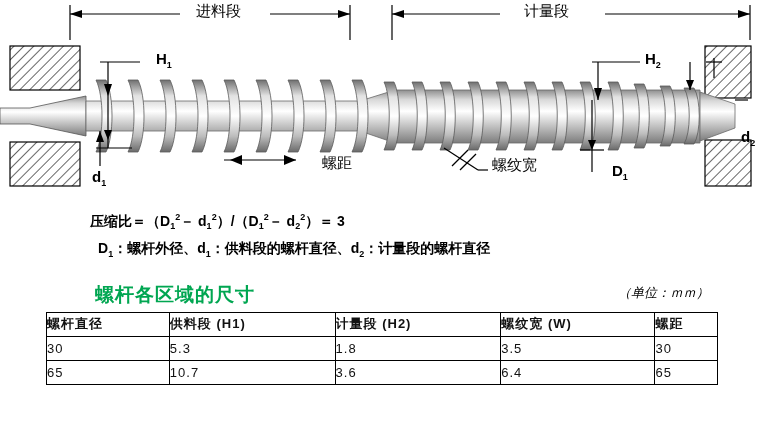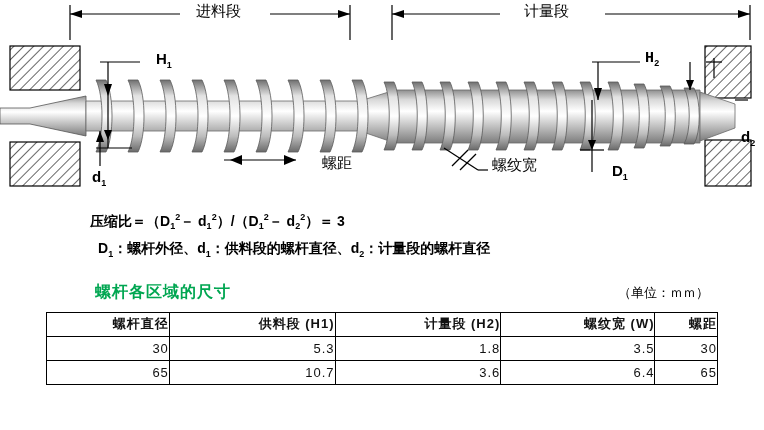--- a/index.html
+++ b/index.html
@@ -11,32 +11,32 @@
     position:relative;
     overflow:hidden;
   }
   .stage{position:absolute;left:0;top:0;width:764px;height:310px;}
   .lbl{position:absolute;white-space:nowrap;font-size:15px;}
   .formula{position:absolute;font-size:14px;white-space:nowrap;}
   .sub{font-size:9px;vertical-align:sub;}
   .sup{font-size:9px;vertical-align:super;}
   .green-title{
     position:absolute;left:95px;top:282px;
-    color:#00a651;font-weight:bold;font-size:16px;white-space:nowrap;
+    color:#00a651;font-weight:bold;font-size:19px;white-space:nowrap;
     letter-spacing:1px;
   }
-  .unit-note{position:absolute;left:618px;top:284px;font-size:13px;white-space:nowrap;}
+  .unit-note{position:absolute;left:618px;top:284px;font-size:13px;white-space:nowrap;font-style:italic;}
   table.dims{
     position:absolute;left:46px;top:312px;width:672px;
     border-collapse:collapse;
     background:#fff;
   }
   table.dims th, table.dims td{
     border:1px solid #000;
-    text-align:right;
+    text-align:left;
     font-size:13px;
     height:20px;
     padding:1px 0 2px 0;
     letter-spacing:1px;
     color:#111;
     margin-top:28px;
   }
   table.dims th{font-weight:bold;}
   svg{position:absolute;left:0;top:0;}
 </style>
@@ -182,21 +182,21 @@
     </g>
     <g fill="#000">
         <polygon points="690,90 686,80 694,80"></polygon>
       </g>
   </svg>
 
   <div class="lbl" style="left:196px;top:2px;">进料段</div>
   <div class="lbl" style="left:524px;top:2px;">计量段</div>
 
   <div class="lbl" style="left:136px;top:50px;font-weight:bold;margin-left:20px;"><span>H</span><span class="sub">1</span></div>
-  <div class="lbl" style="left:645px;top:50px;font-weight:bold;font-family:Liberation Mono, monospace;"><span>H</span><span class="sub">2</span></div>
+  <div class="lbl" style="left:645px;top:50px;font-weight:bold;"><span>H</span><span class="sub">2</span></div>
 
   <div class="lbl" style="left:92px;top:168px;font-weight:bold;"><span>d</span><span class="sub">1</span></div>
   <div class="lbl" style="left:741px;top:88px;font-weight:bold;margin-top:40px;"><span>d</span><span class="sub">2</span></div>
   <div class="lbl" style="left:612px;top:162px;font-weight:bold;"><span>D</span><span class="sub">1</span></div>
 
   <div class="lbl" style="left:322px;top:154px;">螺距</div>
   <div class="lbl" style="left:492px;top:156px;">螺纹宽</div>
 
   <div class="formula" style="left:90px;top:212px;font-weight:bold;">
     压缩比＝（D<span class="sub">1</span><span class="sup">2</span>－ d<span class="sub">1</span><span class="sup">2</span>）/（D<span class="sub">1</span><span class="sup">2</span>－ d<span class="sub">2</span><span class="sup">2</span>）＝ 3

